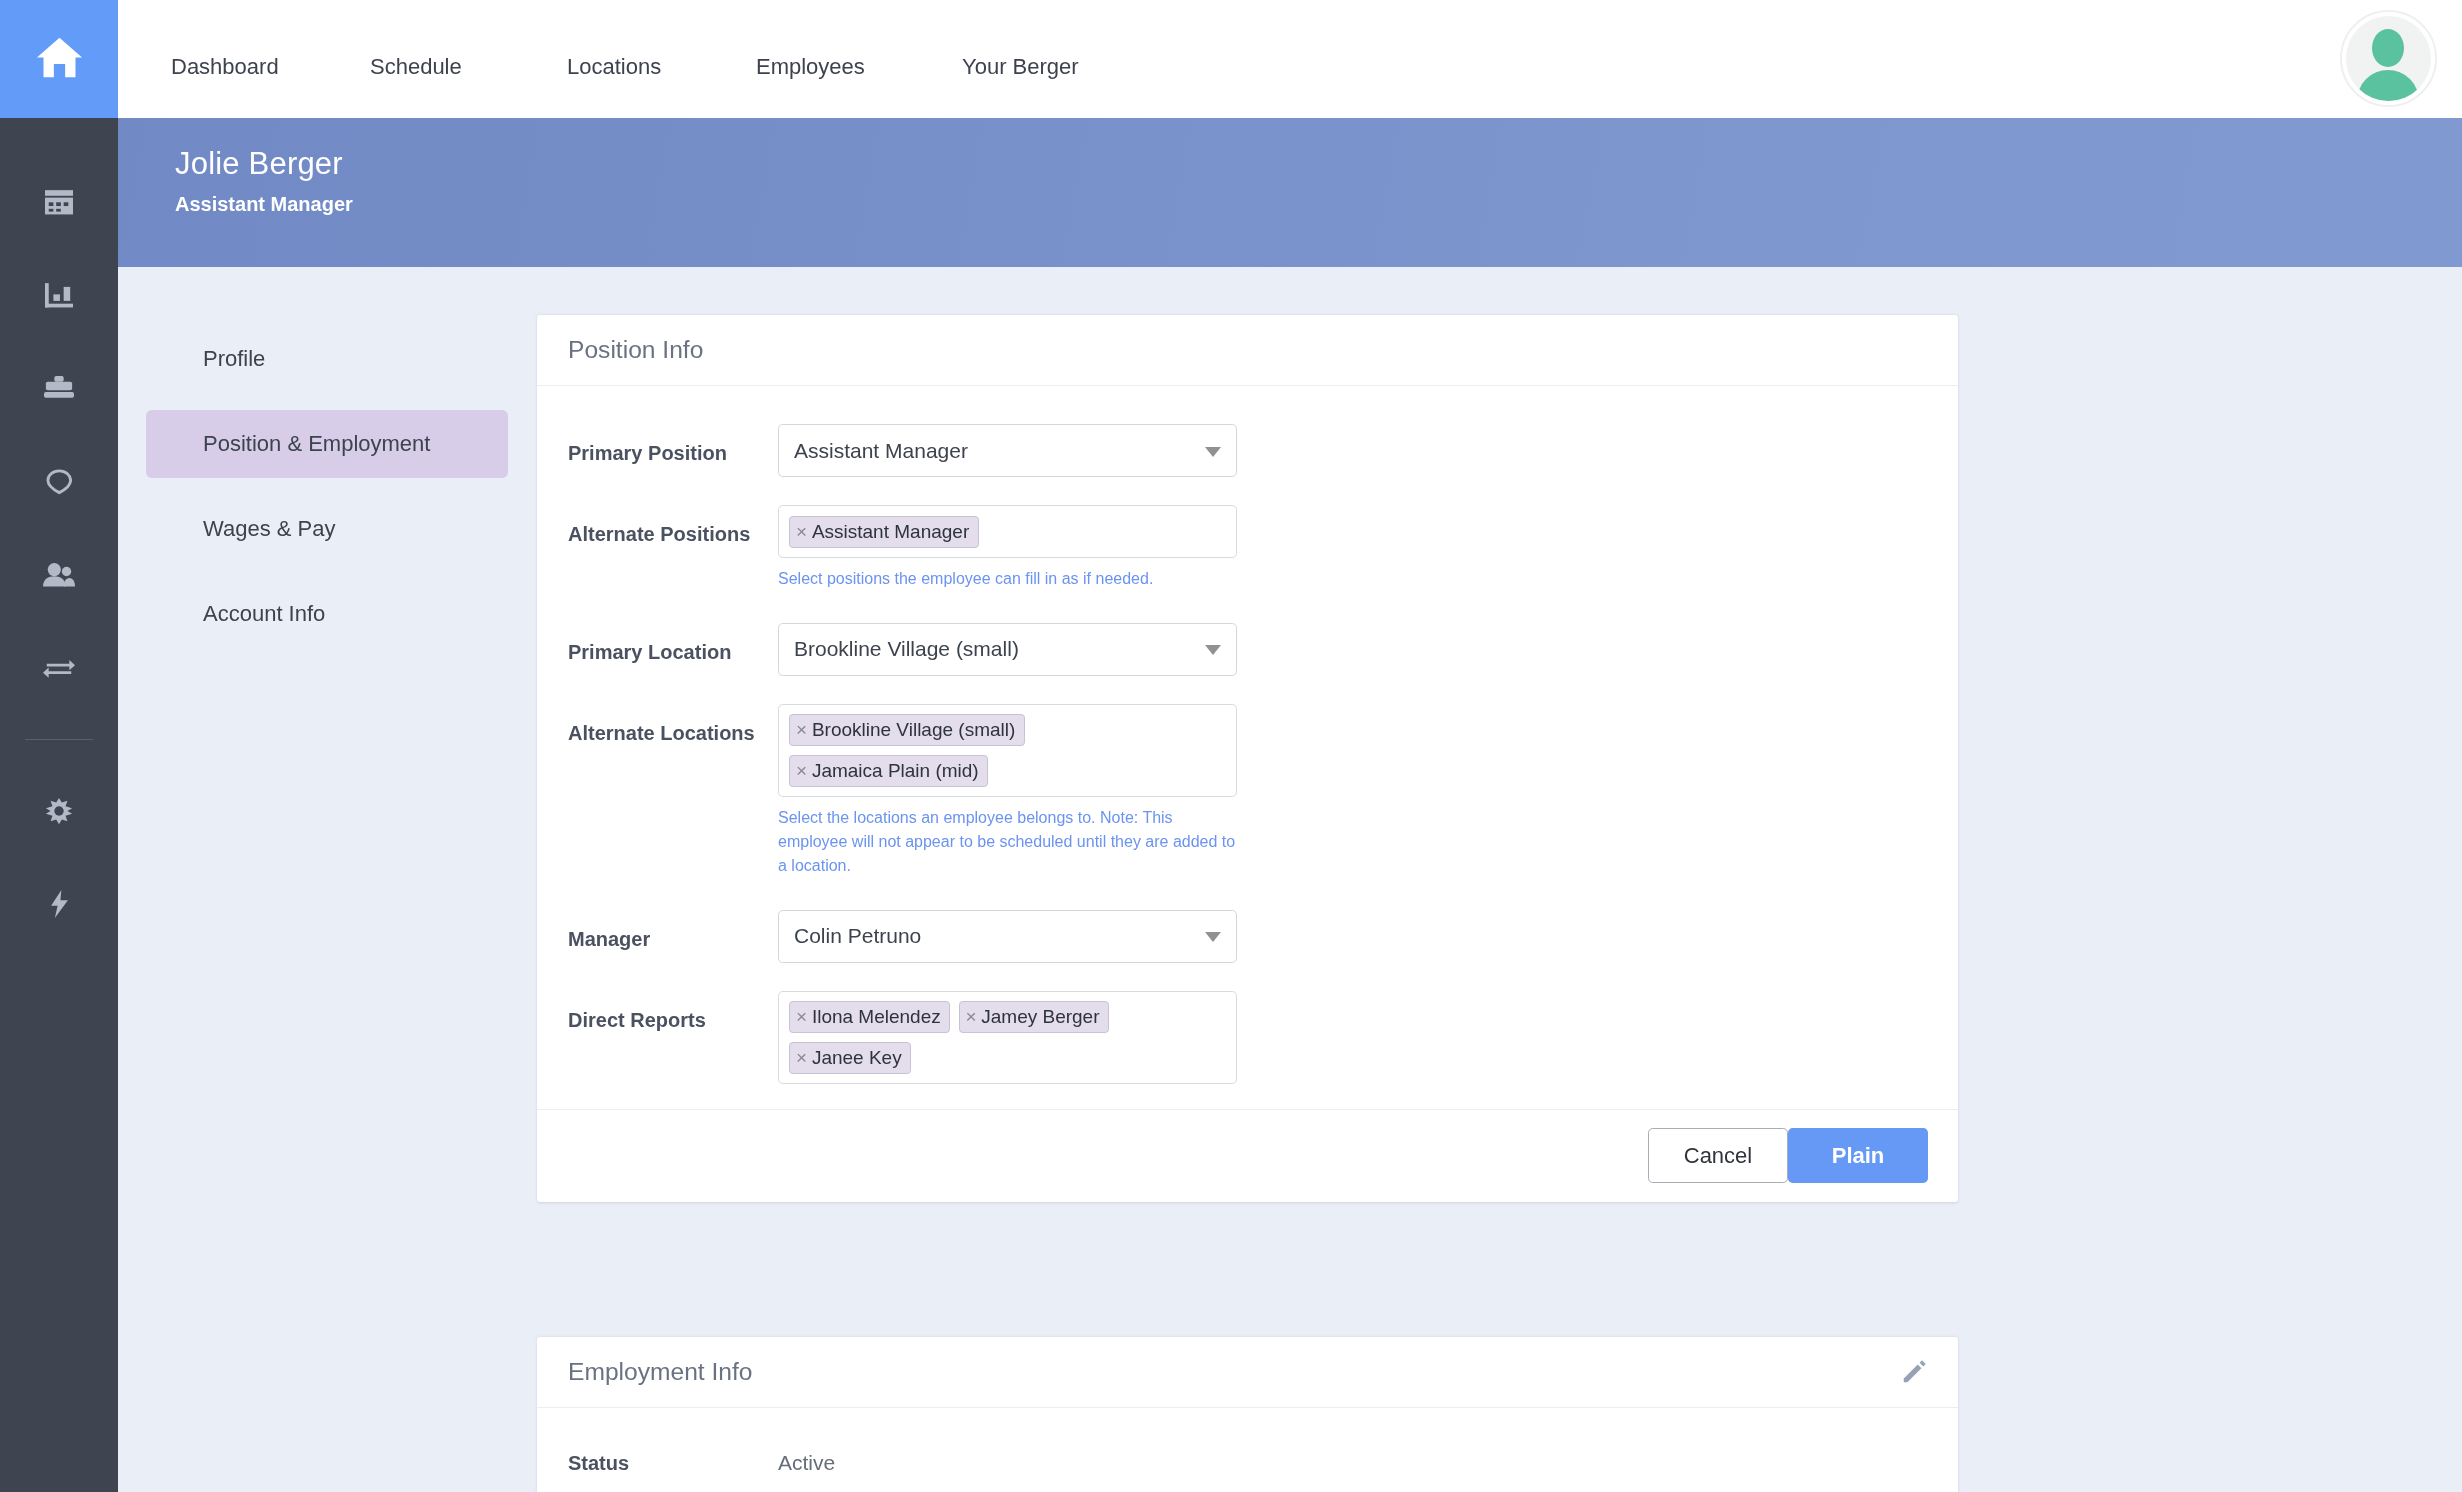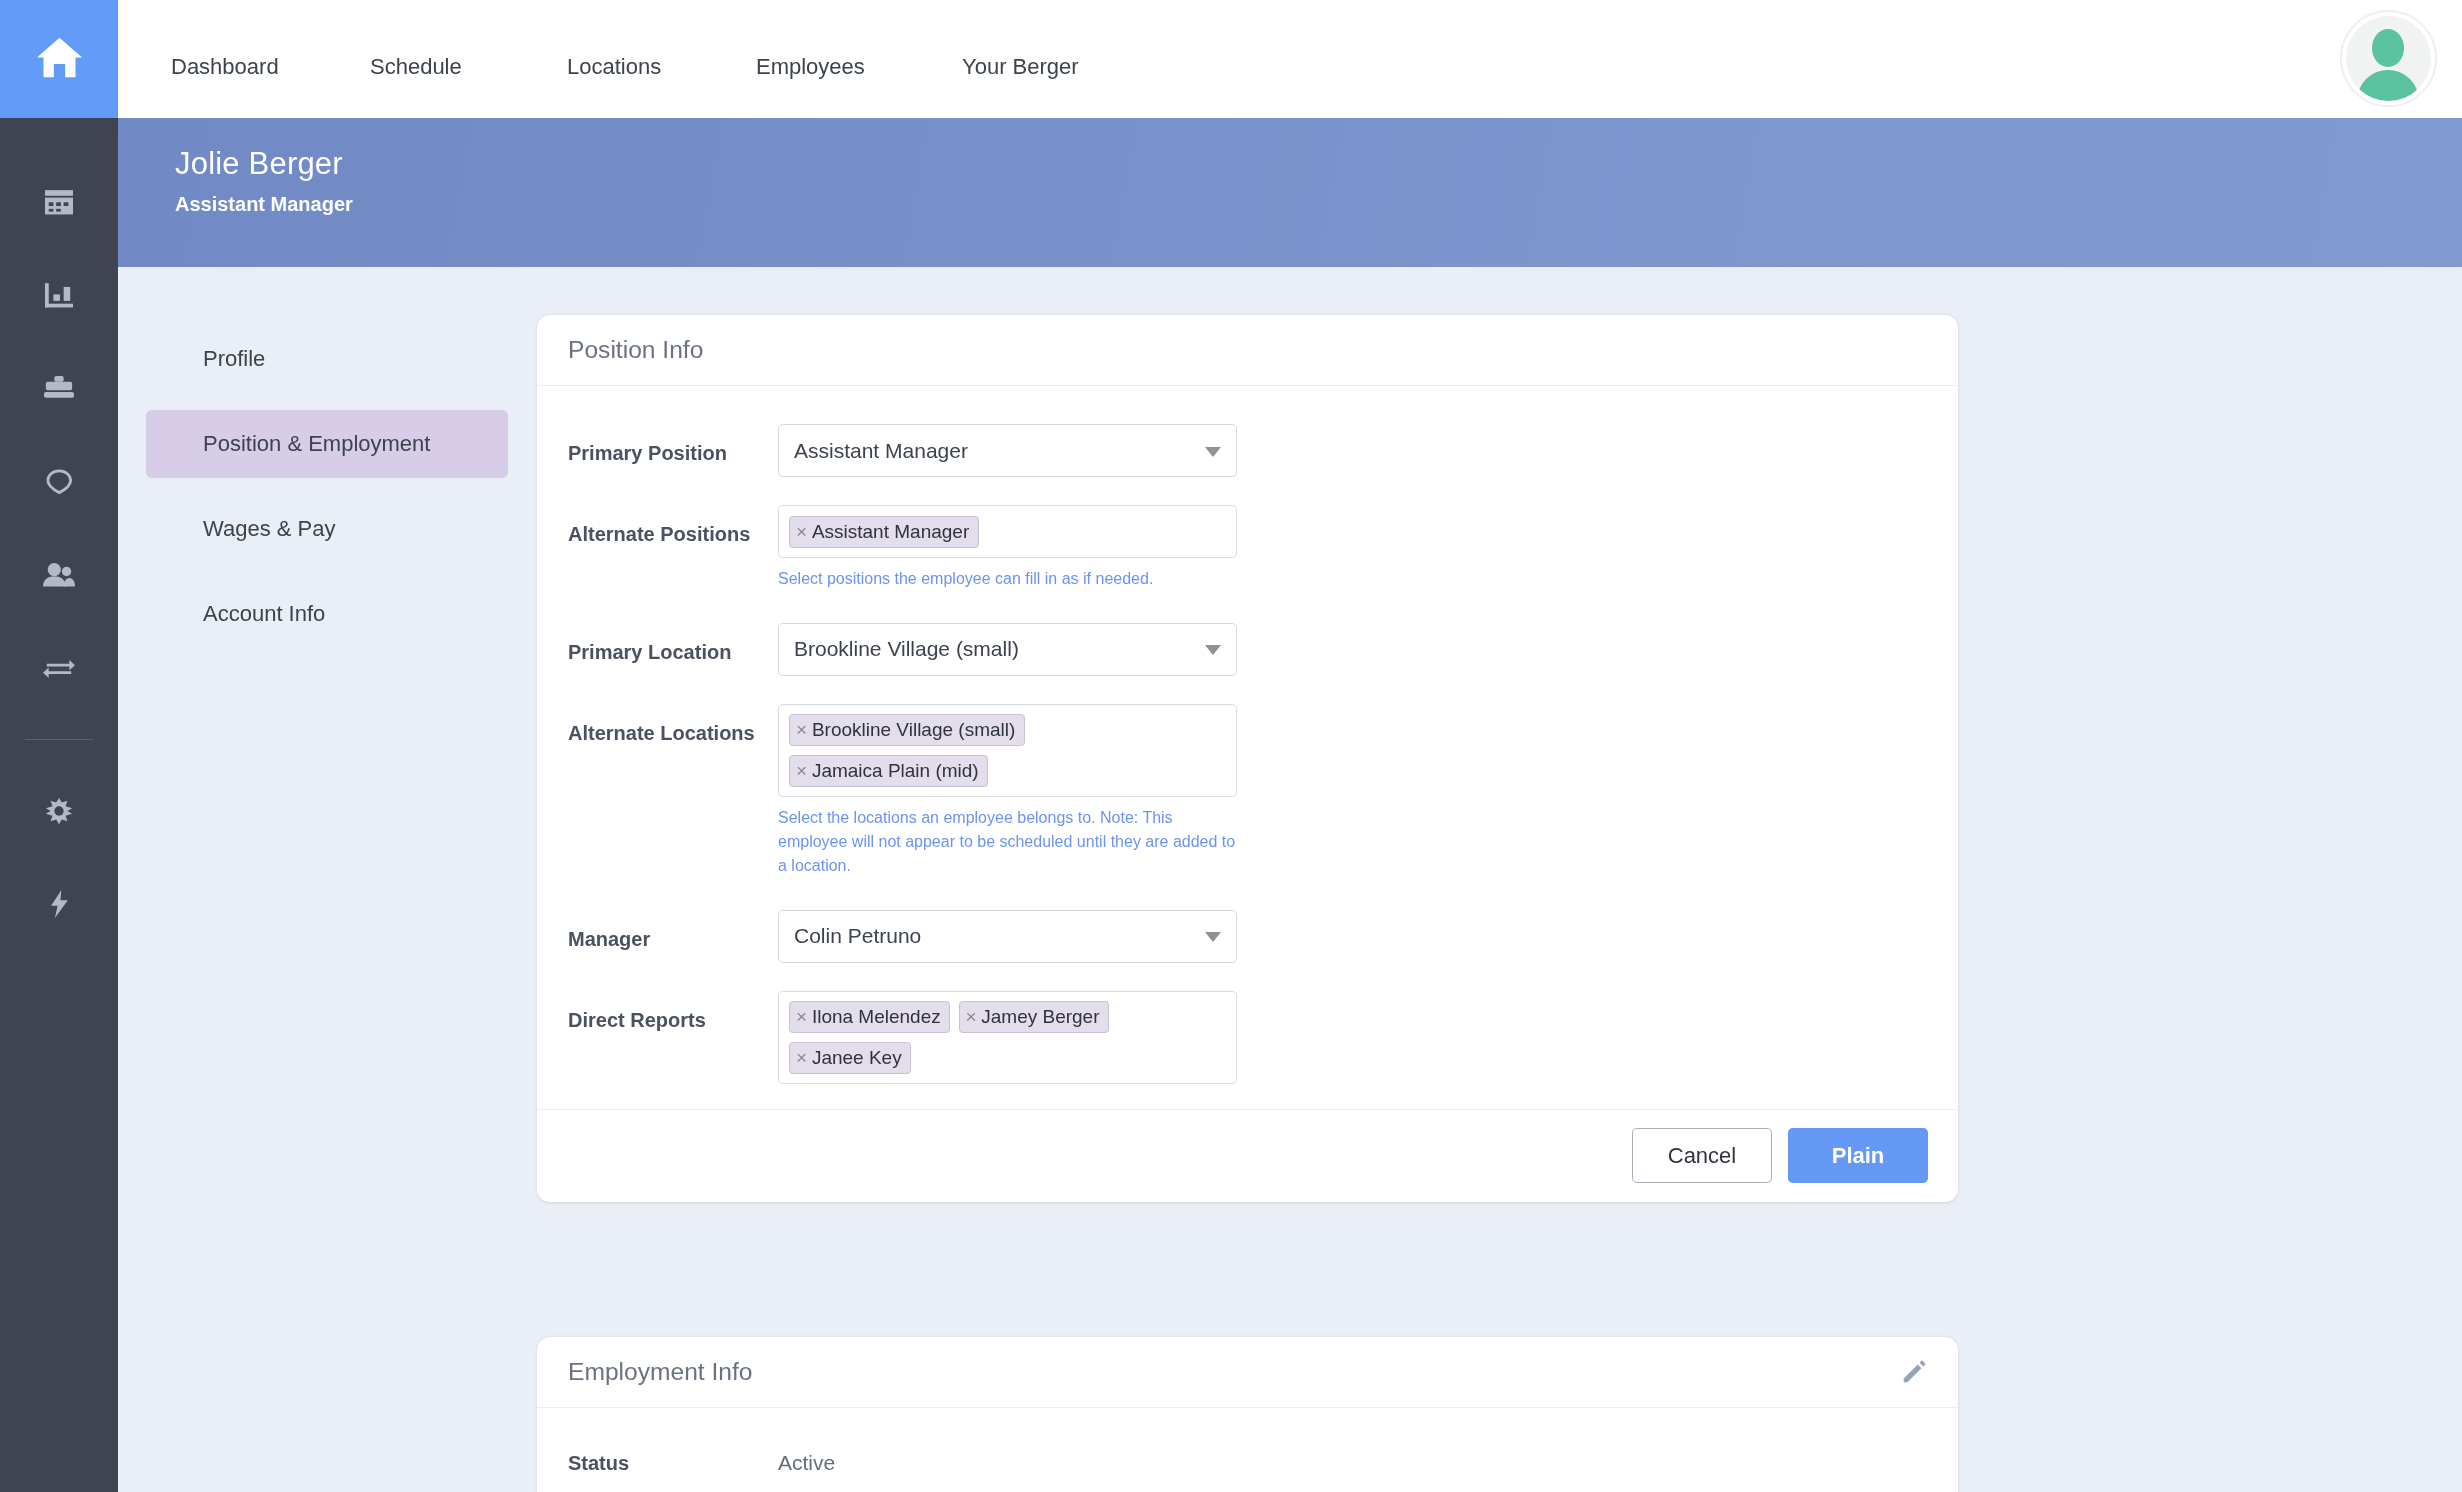--- a/index.html
+++ b/index.html
@@ -127,21 +127,21 @@
     cursor: pointer;
   }
   .subnav-item.active { background: #d8cde8; }
 
   
   .card {
     position: absolute;
     left: 419px;
     width: 1421px;
     background: #ffffff;
-    border-radius: 13px;
+    border-radius: 3px;
     box-shadow: 0 0.9px 2.8px rgba(30,40,70,.13);
   }
   #card-position { top: 47px; }
   #card-employment { top: 1069px; }
 
   .card-head {
     height: 71px;
     display: flex; align-items: center; justify-content: space-between;
     padding: 0 30px 0 31px;
     border-bottom: 0.9px solid #eceef1;
@@ -222,21 +222,20 @@
 
   .gap-s { height: 28px; }
   .gap-m { height: 32px; }
 
   
   .card-foot {
     border-top: 0.9px solid #eceef1;
     height: 93px;
     display: flex; align-items: center; justify-content: flex-end;
     padding-right: 30px;
-    gap: 16px;
   }
   .btn {
     height: 55px;
     min-width: 140px;
     border-radius: 4.7px;
     font-size: 22px;
     display: inline-flex; align-items: center; justify-content: center;
     cursor: pointer;
     border: 0.9px solid transparent;
     padding: 0 21px;

